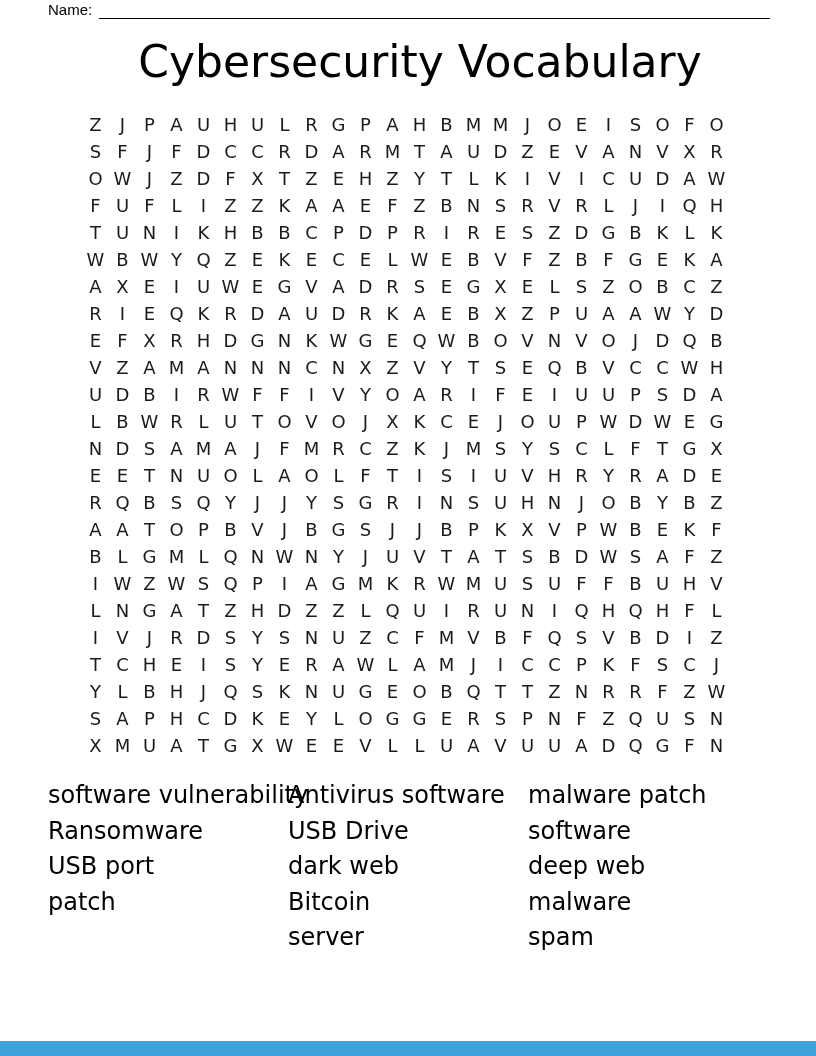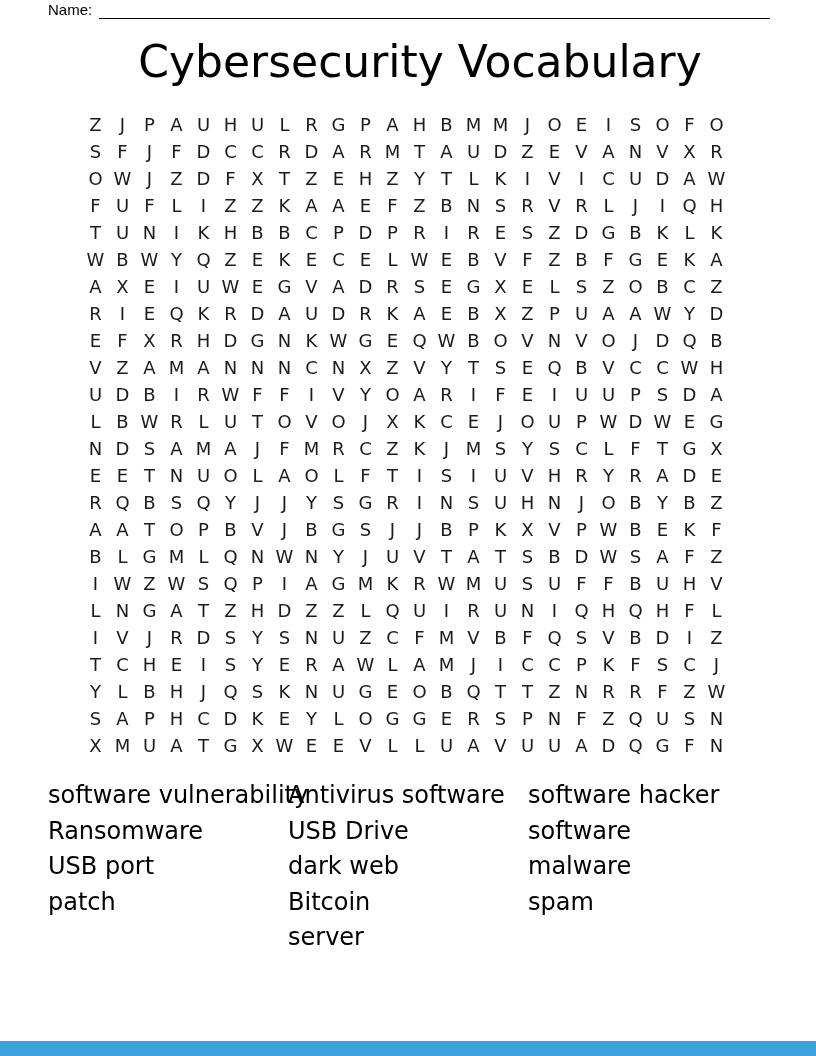--- a/index.html
+++ b/index.html
@@ -662,20 +662,21 @@
       <div class="word">patch</div>
     </div>
   <div class="word-col">
       <div class="word">Antivirus software</div>
       <div class="word">USB Drive</div>
       <div class="word">dark web</div>
       <div class="word">Bitcoin</div>
       <div class="word">server</div>
     </div>
   <div class="word-col">
-      <div class="word">software hacker</div>
+      <div class="word">malware patch</div>
       <div class="word">software</div>
+      <div class="word">deep web</div>
       <div class="word">malware</div>
       <div class="word">spam</div>
     </div>
 </div>
 
 <div class="footer-bar" style="background: rgb(61, 162, 220);"></div>
 
 </body></html>

